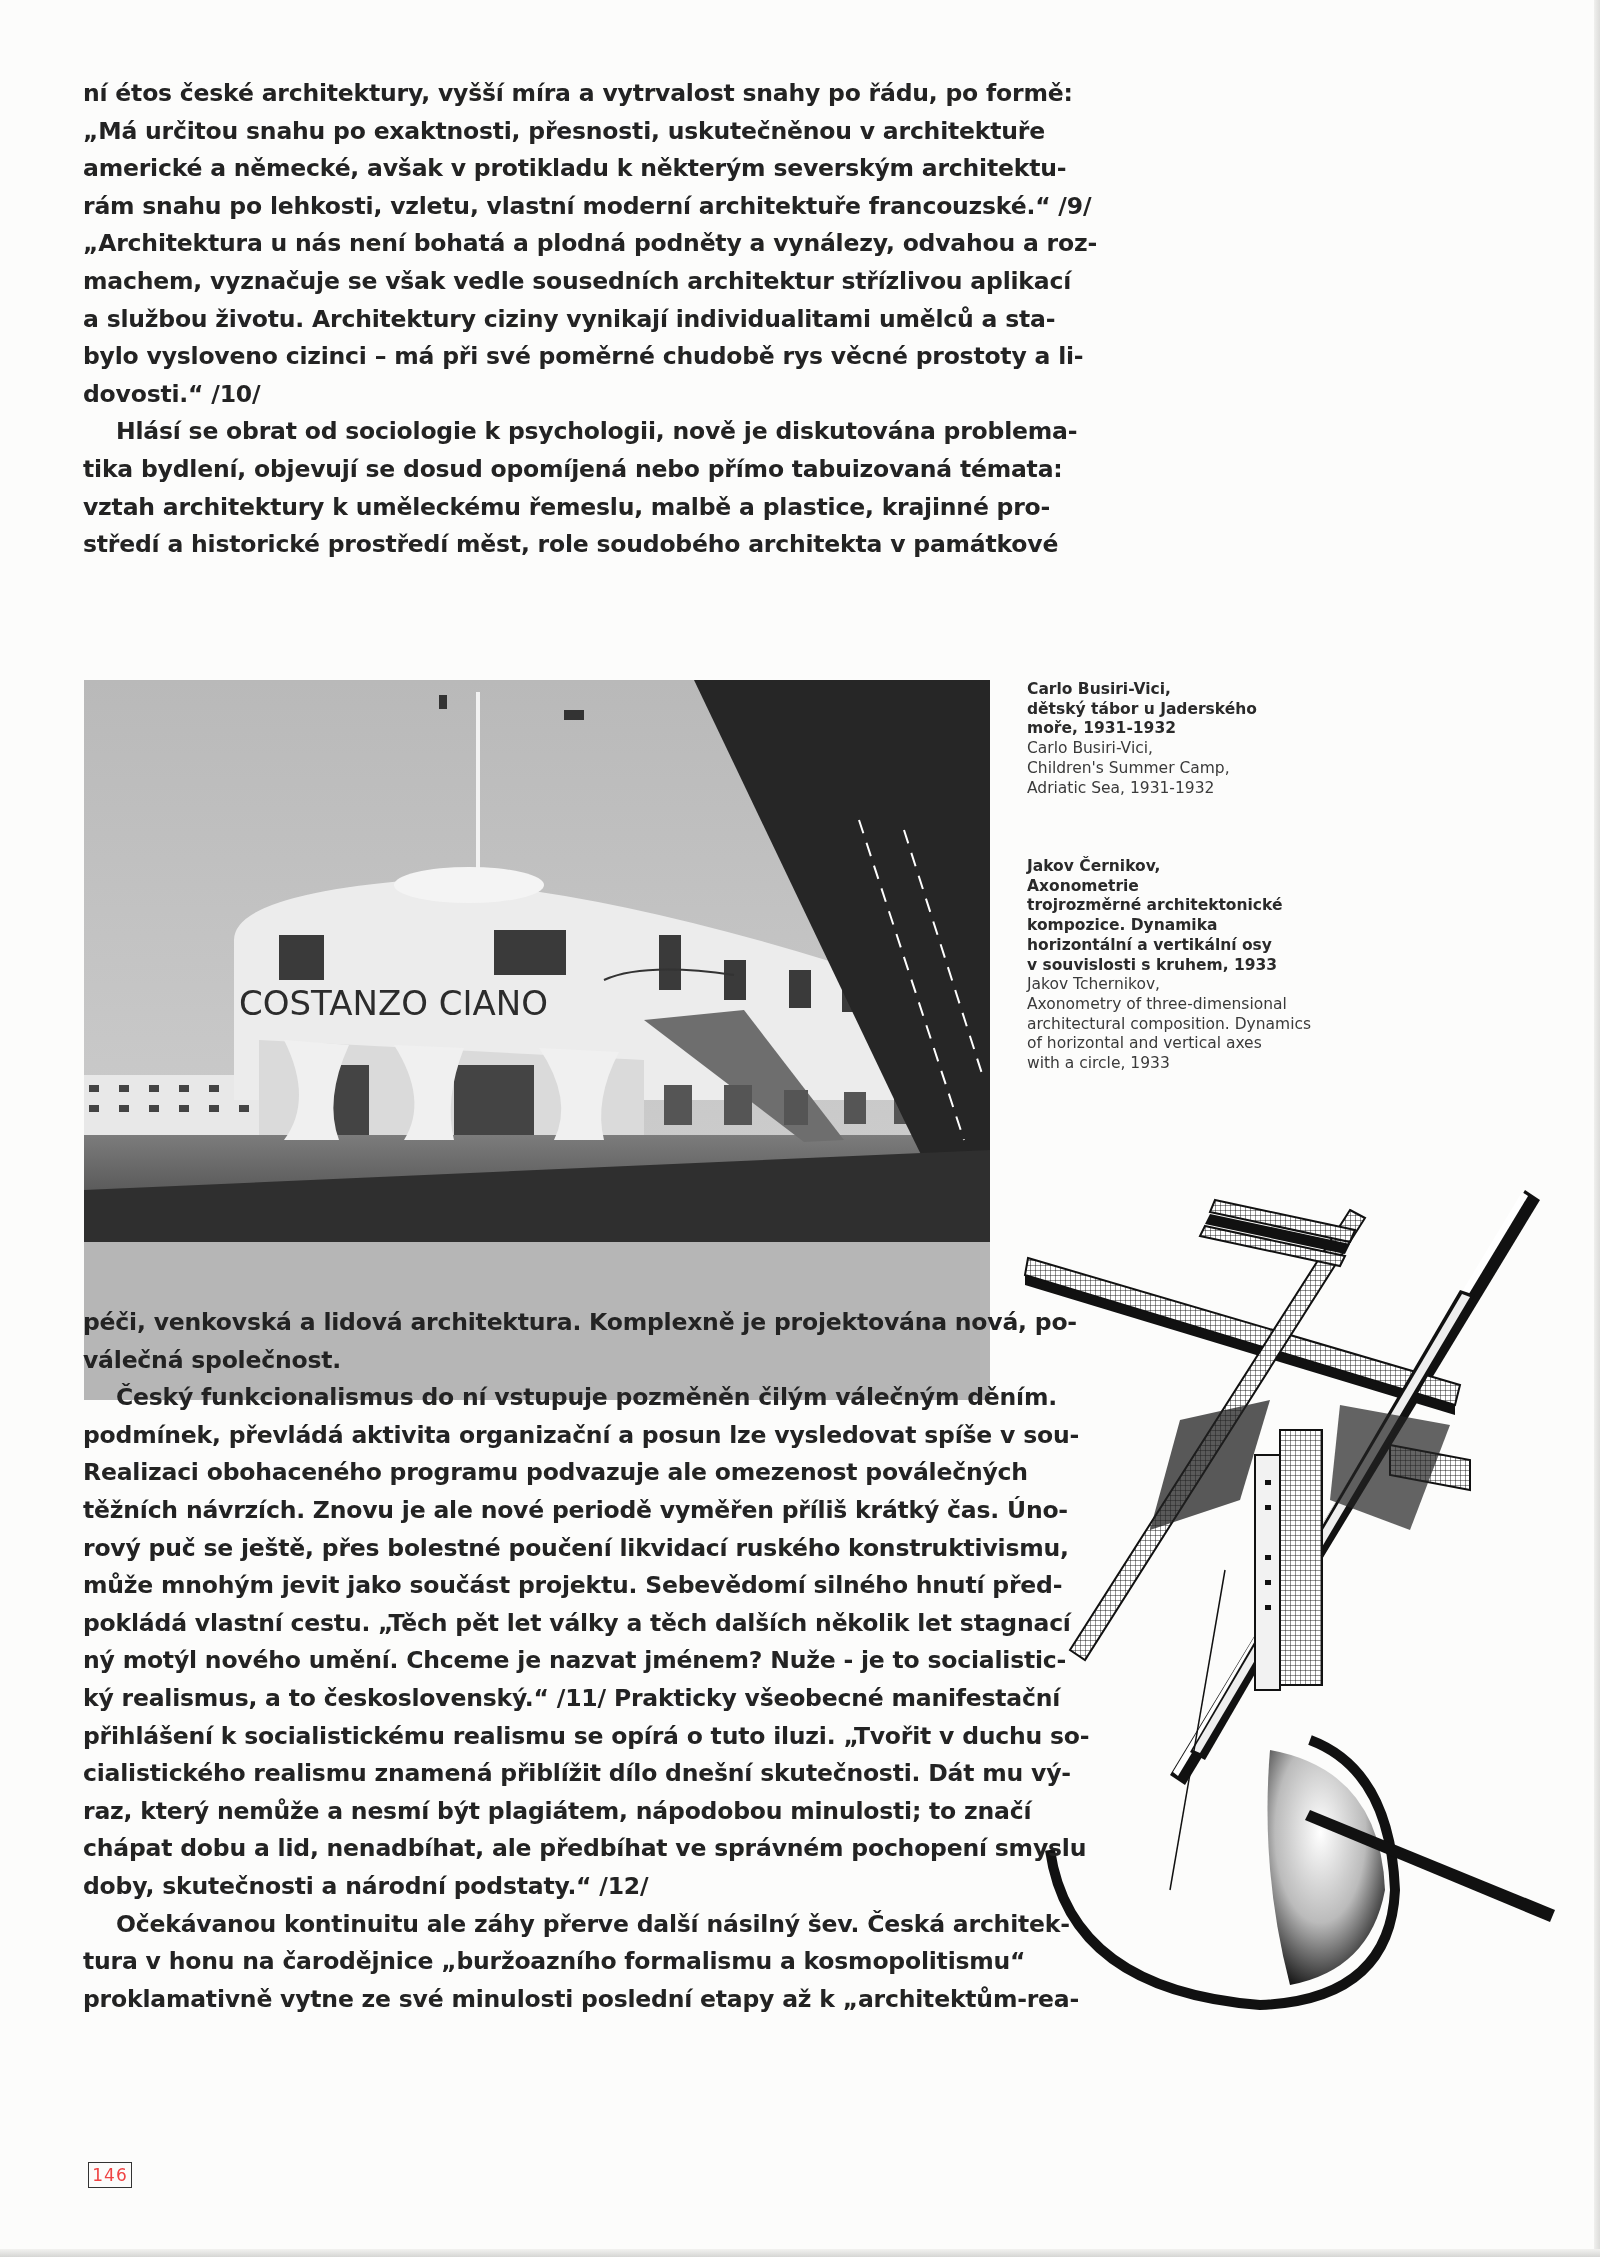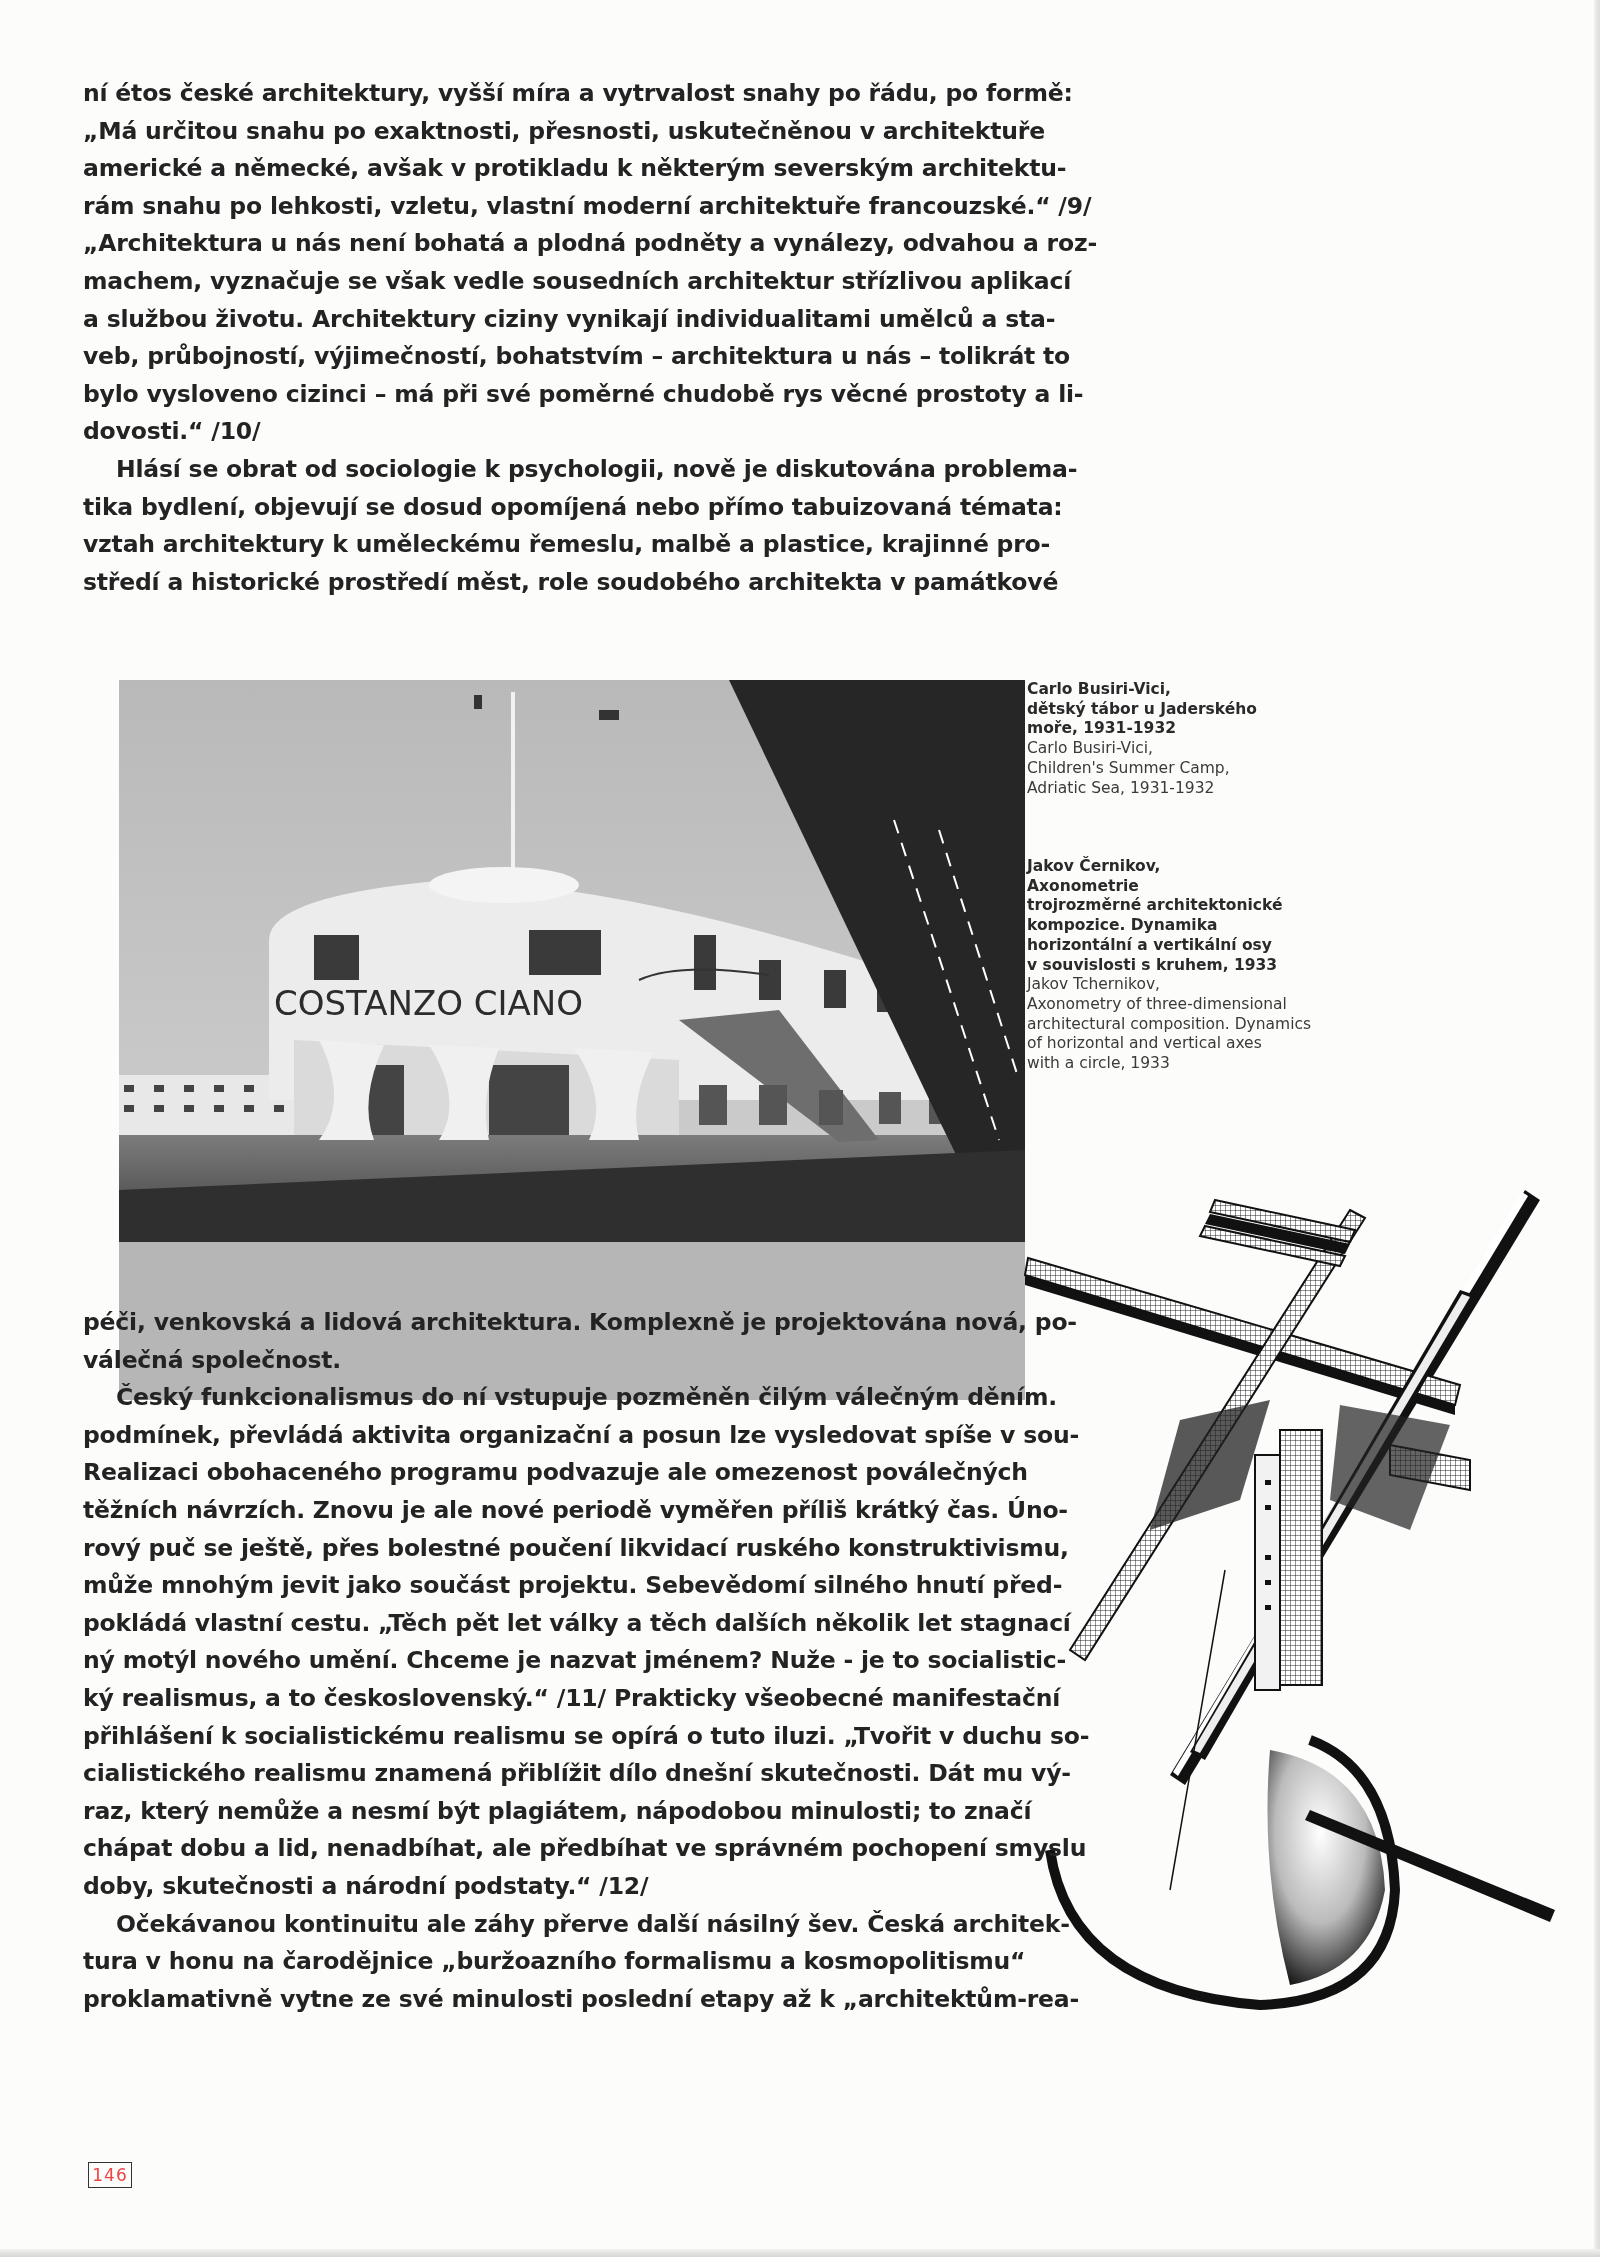--- a/index.html
+++ b/index.html
@@ -26,21 +26,21 @@
     display: block; white-space: nowrap; text-align: justify;
     text-align-last: justify; height: 37.6px;
   }
   .body-text .line.last { text-align-last: left; }
   .body-text .line.indent { padding-left: 33px; }
   #block-top { top: 75px; }
   #block-bottom { top: 1304px; }
 
   .photo {
     position: absolute; left: 84px; top: 680px; width: 906px; height: 720px;
-    background: #b6b6b6; overflow: hidden; margin-left: 35px;
+    background: #b6b6b6; overflow: hidden;
   }
   .caption {
     position: absolute; left: 1027px; width: 330px;
     font-size: 15.5px; line-height: 19.7px; color: #2a2a2a;
   }
   .caption .cz { font-weight: bold; display: block; }
   .caption .en { font-weight: normal; display: block; color: #3a3a3a; }
   #caption-1 { top: 680px; }
   #caption-2 { top: 857px; }
 
@@ -57,21 +57,20 @@
 <body>
 
 <div class="body-text" id="block-top">
   <span class="line">ní étos české architektury, vyšší míra a vytrvalost snahy po řádu, po formě:</span>
   <span class="line">„Má určitou snahu po exaktnosti, přesnosti, uskutečněnou v architektuře</span>
   <span class="line">americké a německé, avšak v protikladu k některým severským architektu-</span>
   <span class="line">rám snahu po lehkosti, vzletu, vlastní moderní architektuře francouzské.“ /9/</span>
   <span class="line">„Architektura u nás není bohatá a plodná podněty a vynálezy, odvahou a roz-</span>
   <span class="line">machem, vyznačuje se však vedle sousedních architektur střízlivou aplikací</span>
   <span class="line">a službou životu. Architektury ciziny vynikají individualitami umělců a sta-</span>
-  <span class="line">veb, průbojností, výjimečností, bohatstvím – architektura u nás – tolikrát to</span>
   <span class="line">bylo vysloveno cizinci – má při své poměrné chudobě rys věcné prostoty a li-</span>
   <span class="line last">dovosti.“ /10/</span>
   <span class="line indent">Hlásí se obrat od sociologie k psychologii, nově je diskutována problema-</span>
   <span class="line">tika bydlení, objevují se dosud opomíjená nebo přímo tabuizovaná témata:</span>
   <span class="line">vztah architektury k uměleckému řemeslu, malbě a plastice, krajinné pro-</span>
   <span class="line">středí a historické prostředí měst, role soudobého architekta v památkové</span>
 </div>
 
 <div class="photo">
   <svg width="906" height="562" viewBox="0 0 906 562">

